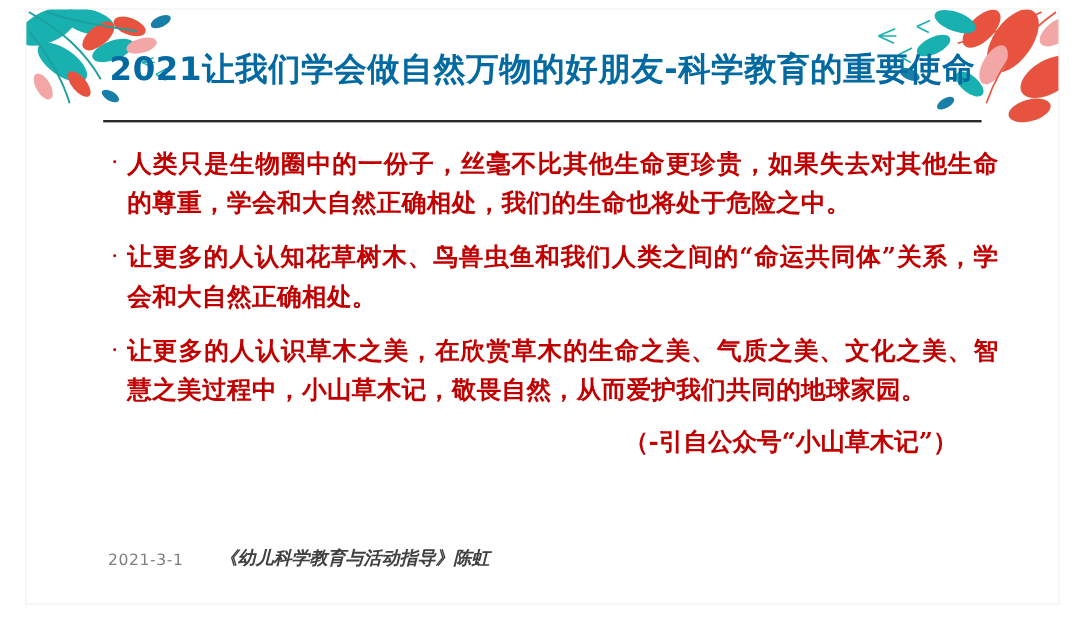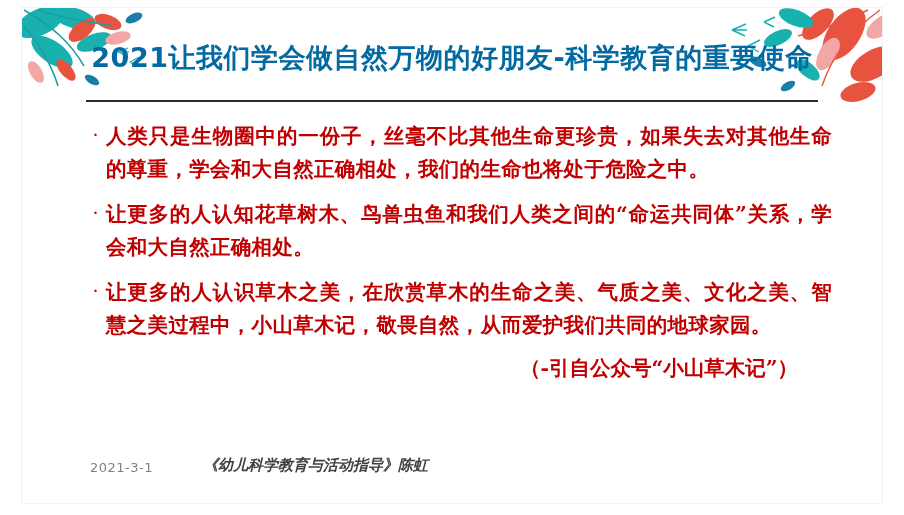--- a/index.html
+++ b/index.html
@@ -112,21 +112,21 @@
     display: flex;
     align-items: flex-end;
   }
   .footer-date {
     font-family: "DejaVu Sans", sans-serif;
     font-size: 13px;
     color: #808080;
     letter-spacing: 0.5px;
   }
   .footer-source {
-    margin-left: 50px;
+    margin-left: 30px;
     font-family: "DejaVu Serif", serif;
     font-weight: bold;
     font-style: italic;
     font-size: 15px;
     color: #404040;
   }
 </style>
 </head>
 <body>
 

